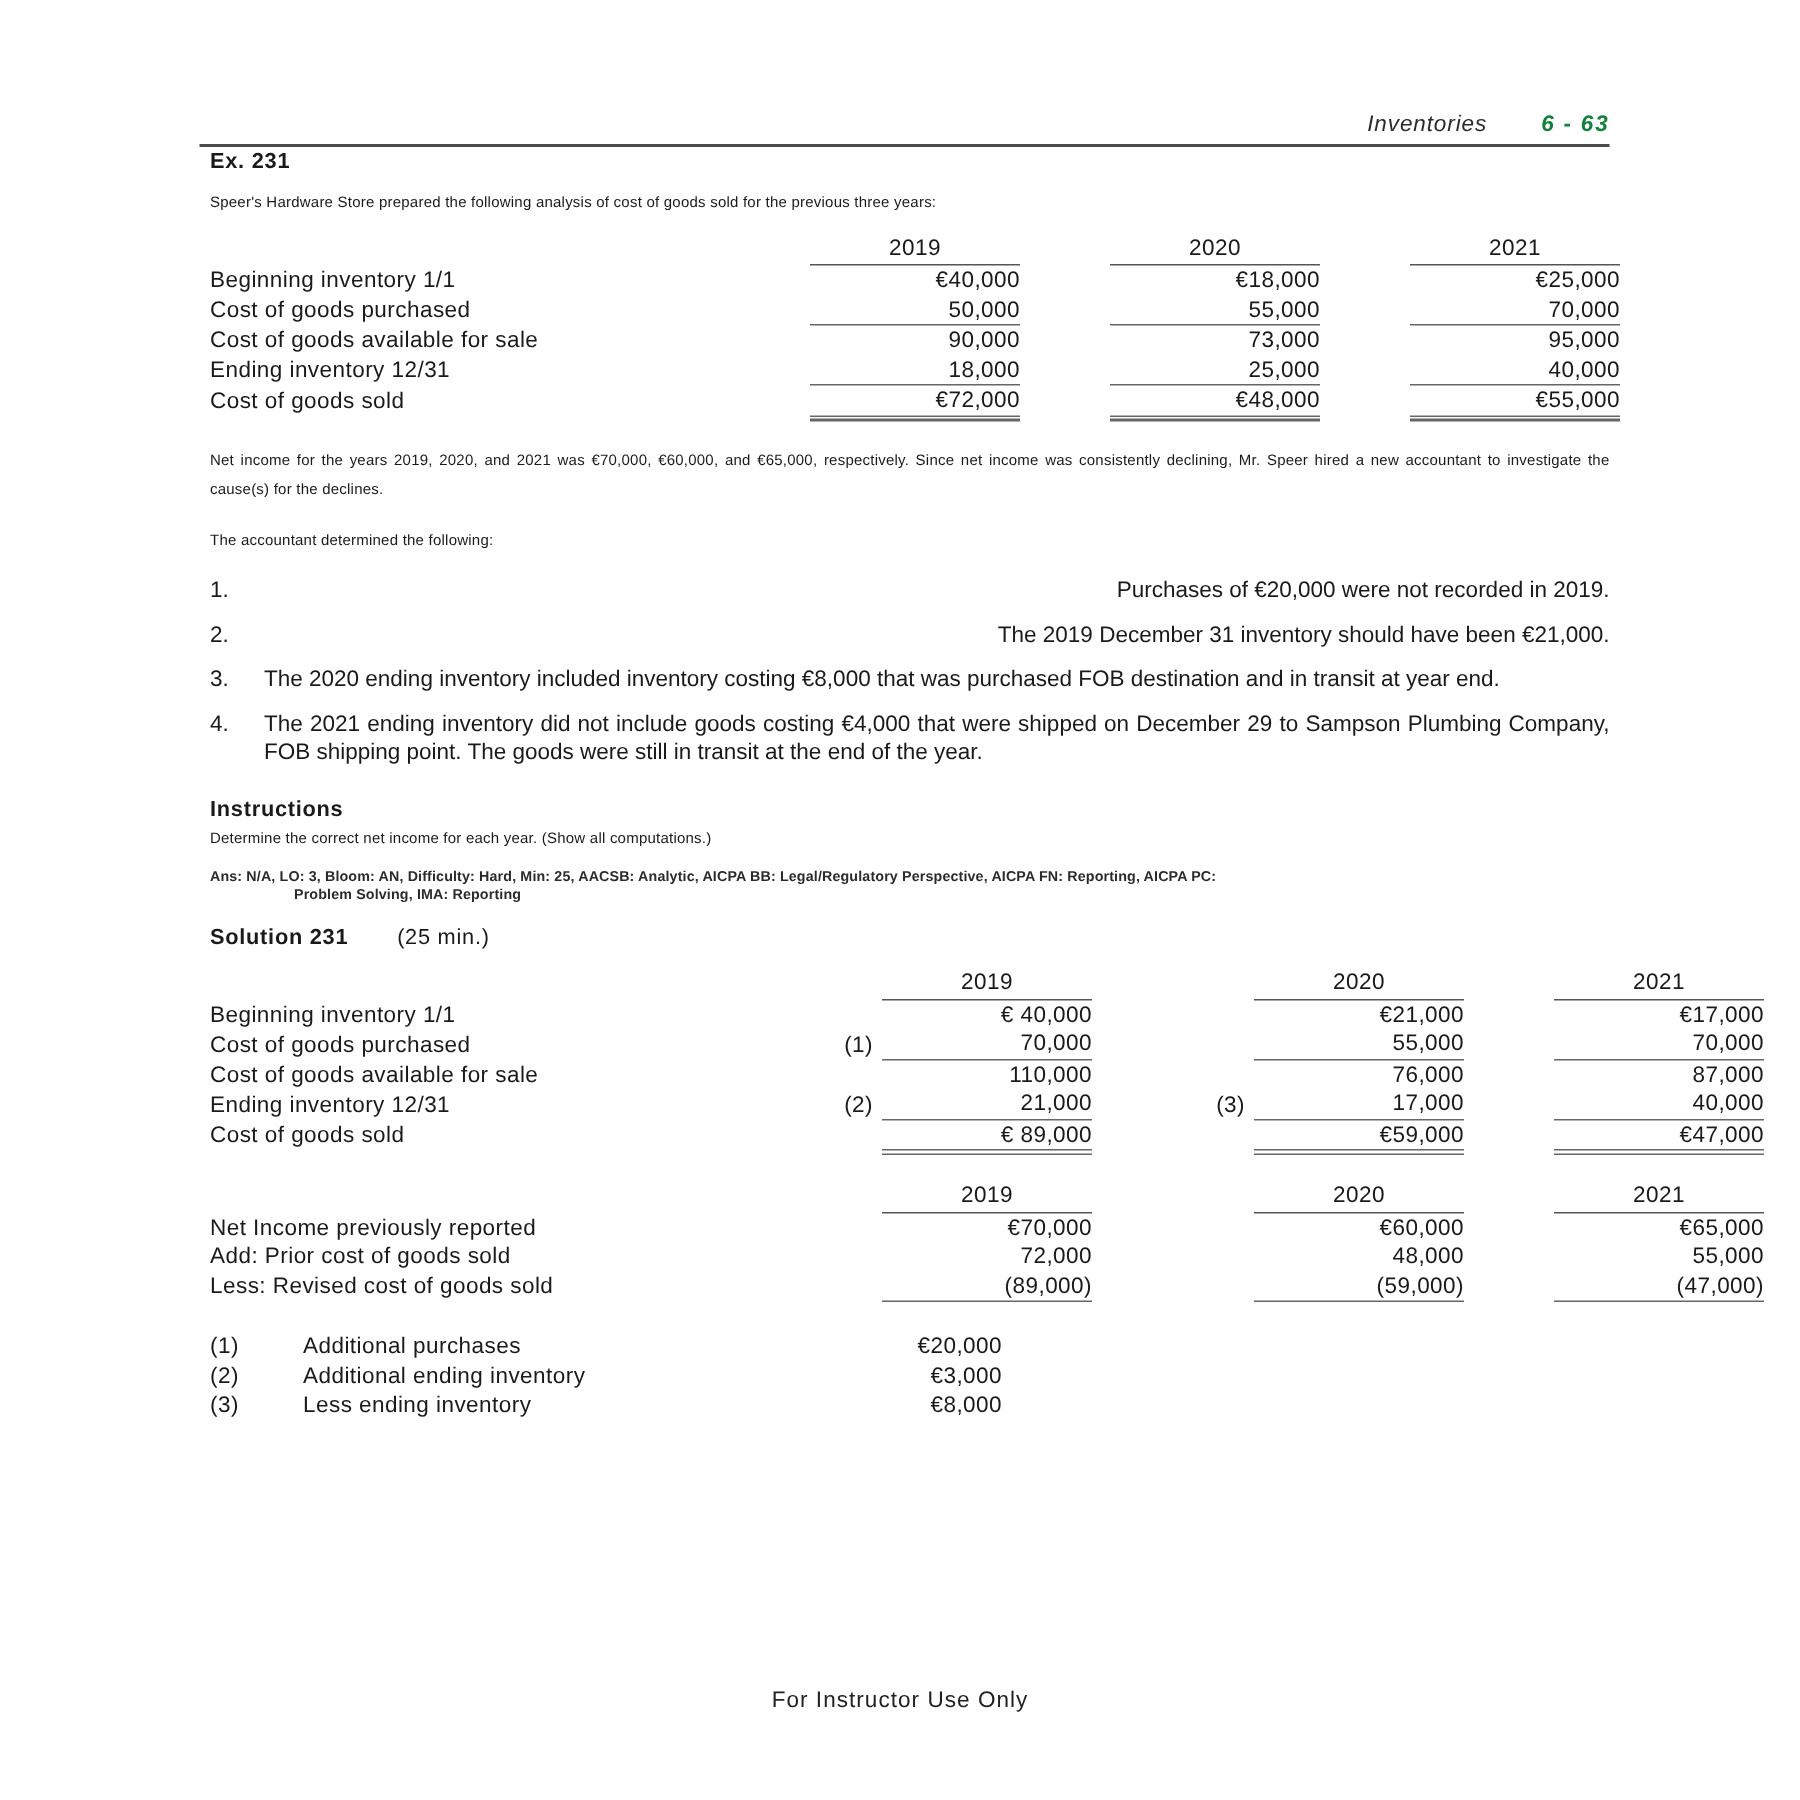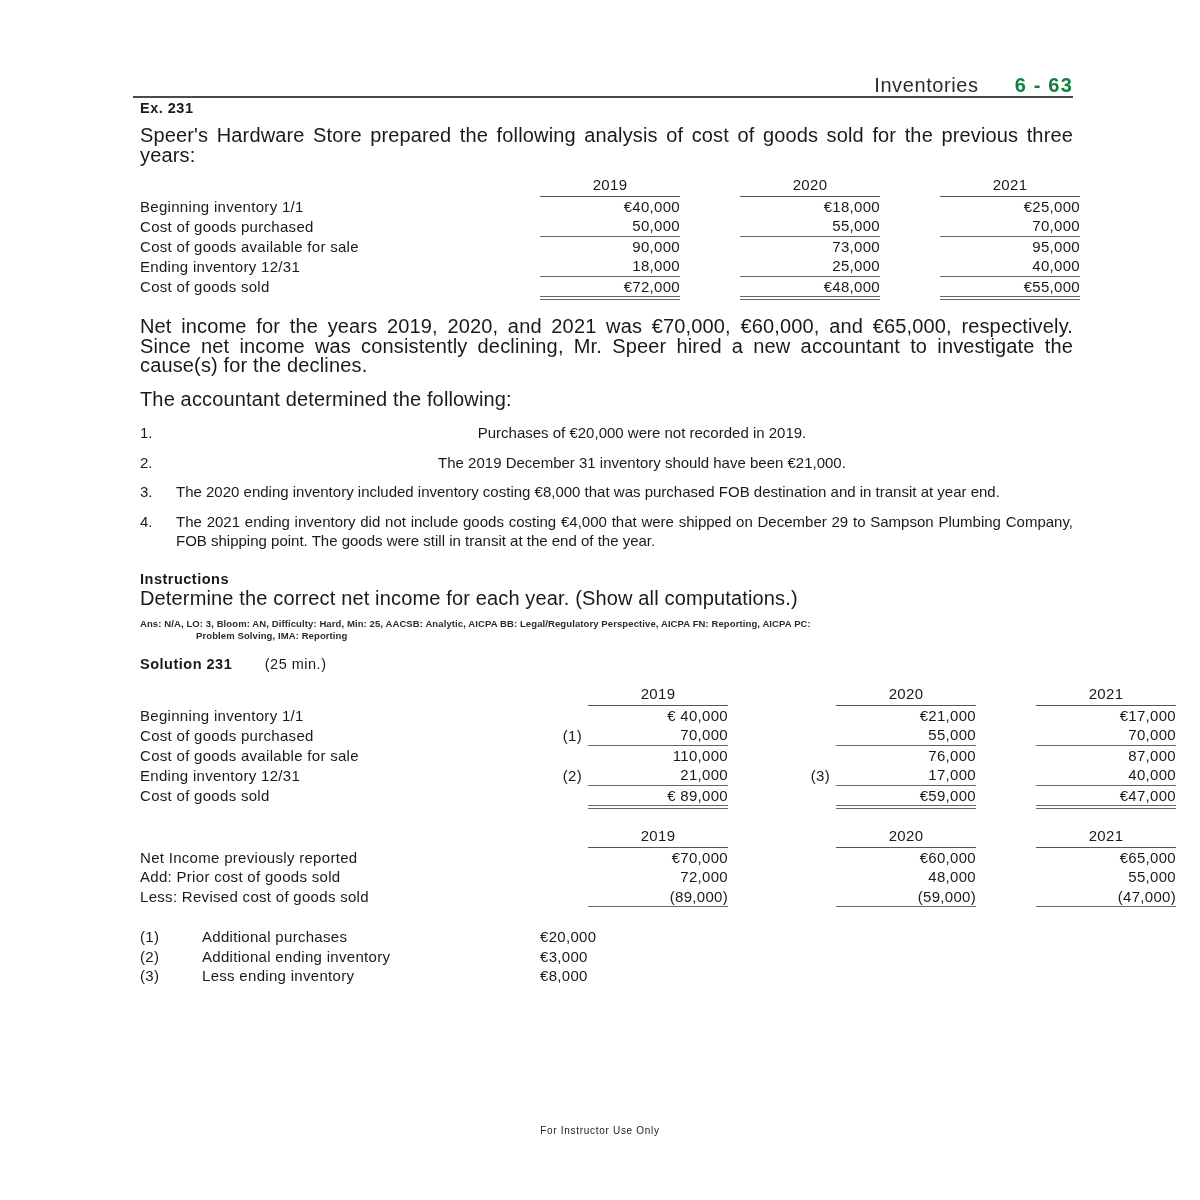--- a/index.html
+++ b/index.html
@@ -24,22 +24,23 @@
 
   
   .header {
     position: absolute;
     left: 133px;
     top: 74px;
     width: 940px;
     display: flex;
     justify-content: flex-end;
     align-items: flex-end;
-    font-size: 20px;
+    font-size: 15px;
     letter-spacing: 0.6px;
+    font-style: italic;
   }
   .header-title { color: #2a2a2a; }
   .header-page {
     font-weight: bold;
     margin-left: 36px;
     letter-spacing: 1.2px;
     color: #15803d;
   }
   .header-rule {
     position: absolute;
@@ -57,21 +58,21 @@
     top: 100px;
     width: 933px;
   }
   .h-bold {
     font-weight: bold;
     font-size: 14.5px;
     letter-spacing: 0.5px;
     margin: 0 0 10px 0;
   }
   .para {
-    font-size: 20px;
+    font-size: 10px;
     line-height: 19.5px;
     margin: 0;
     text-align: justify;
     letter-spacing: 0.15px;
   }
   .para.nojust { text-align: left; }
   .spacer-14 { height: 14px; }
   .spacer-10 { height: 10px; }
   .spacer-20 { height: 20px; }
 
@@ -84,21 +85,21 @@
     margin-bottom: 10px;
   }
   .numitem .num {
     width: 36px;
     flex: 0 0 36px;
   }
   .numitem .txt {
     flex: 1 1 auto;
     text-align: justify;
   }
-  .numitem .txt.nojust { text-align: center; margin-left: 35px; }
+  .numitem .txt.nojust { text-align: right; margin-left: 35px; }
 
   
   .meta {
     font-size: 9.5px;
     line-height: 12px;
     color: #2b2b2b;
     letter-spacing: 0.1px;
     margin: 0;
     font-weight: bold;
   }
@@ -153,30 +154,30 @@
   }
   .fn-table td {
     padding: 0;
     height: 19.5px;
     line-height: 19.5px;
     white-space: nowrap;
     vertical-align: bottom;
   }
   .fn-num  { width: 62px; text-align: left; }
   .fn-txt  { width: 338px; text-align: left; }
-  .fn-val  { width: 128px; text-align: left; }
+  .fn-val  { width: 128px; text-align: right; }
 
   
   .footer {
     position: absolute;
     left: 0;
     top: 1125px;
     width: 1200px;
     text-align: center;
-    font-size: 10px;
+    font-size: 15px;
     letter-spacing: 0.7px;
     color: #222;
   }
 </style>
 </head>
 <body>
 
 <div class="page">
 
   <div class="header">

